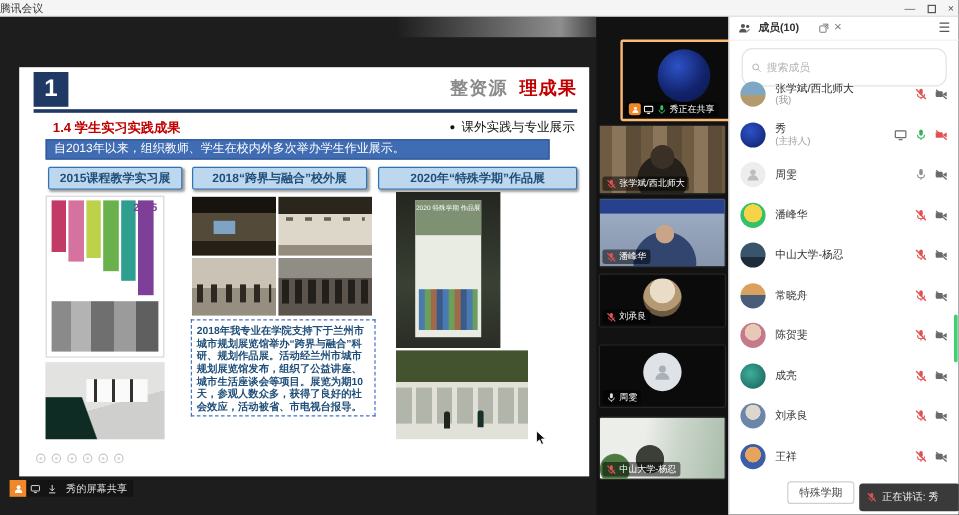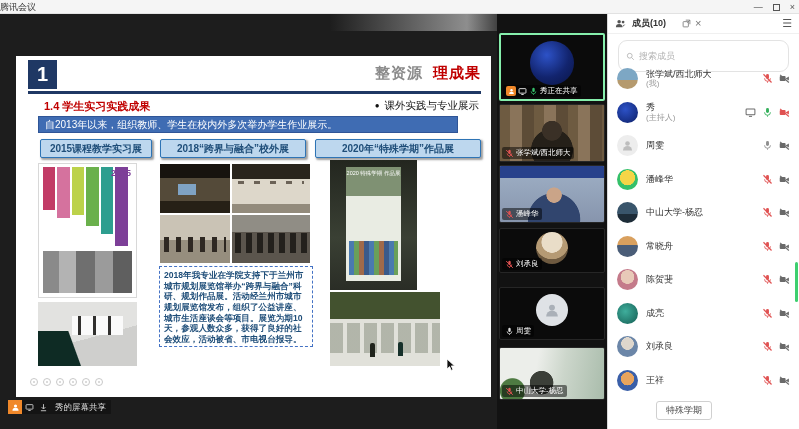--- a/index.html
+++ b/index.html
@@ -84,21 +84,21 @@
   .badge.orange { background:#f0882a; }
   .badge.dark { background:rgba(20,20,20,.9); }
   .share-label { background:rgba(20,20,20,.9); color:#ddd; font-size:8.5px; line-height:14px; padding:0 5px; }
 
   
   .cursor { position:absolute; left:446px; top:344px; }
 
   
   .strip { position:absolute; left:497px; top:14px; width:110px; height:415px; background:#121212; }
   .tile { position:absolute; left:2px; width:106px; background:#0b0b0b; border:1px solid #262626; border-radius:2px; overflow:hidden; }
-  .tile.active { border:2px solid #86efac; }
+  .tile.active { border:2px solid #fdba74;margin-left:18px; }
   .t1 { top:19px; height:68px; } .t2 { top:90px; height:58px; } .t3 { top:151px; height:58px; }
   .t4 { top:214px; height:45px; } .t5 { top:273px; height:53px; } .t6 { top:333px; height:53px; }
   .tile .avatar-circle { position:absolute; left:50%; top:44%; transform:translate(-50%,-50%); border-radius:50%; }
   .sphere { width:44px; height:44px; background:radial-gradient(circle at 38% 32%, #2d52c7, #12246e 55%, #0a1444); }
   .photo-av { width:32px; height:32px; background:radial-gradient(circle at 50% 32%, #e9ddc8 0 38%, #b59a74 40% 62%, #6e5a40 64%); }
   .default-av { width:32px; height:32px; background:#dfe2e6; display:flex; align-items:center; justify-content:center; }
   .t2bg { position:absolute; inset:0; background:
       radial-gradient(circle at 50% 46%, #3a3026 0 16%, rgba(0,0,0,0) 17%),
       radial-gradient(circle at 50% 80%, #252019 0 30%, rgba(0,0,0,0) 31%),
       repeating-linear-gradient(90deg,#6e5b41 0 10px,#8a745a 10px 22px,#5d4c37 22px 34px),
@@ -631,13 +631,24 @@
               <line x1="1.2" y1="2" x2="10.8" y2="10.4" stroke-width="1.2"></line>
             </g>
           </svg>
       </span>
     </div>
   </div>
 
   <div class="scrollthumb"></div>
 
   <button class="pfoot-btn">特殊学期</button>
+  <div class="toast">
+    <svg class="ic9" viewBox="0 0 12 12">
+        <g fill="#e05252" stroke="#e05252">
+          <rect x="4.4" y="1" width="3.2" height="5.6" rx="1.6" stroke="none"></rect>
+          <path d="M2.8 5.8a3.2 3.2 0 0 0 6.4 0" fill="none" stroke-width="1"></path>
+          <line x1="6" y1="9.2" x2="6" y2="10.6" stroke-width="1"></line>
+          <line x1="1.6" y1="1.4" x2="10.4" y2="10.4" stroke-width="1.3"></line>
+        </g>
+      </svg>
+    <span>正在讲话: 秀</span>
+  </div>
 </div>
 
 </body></html>

